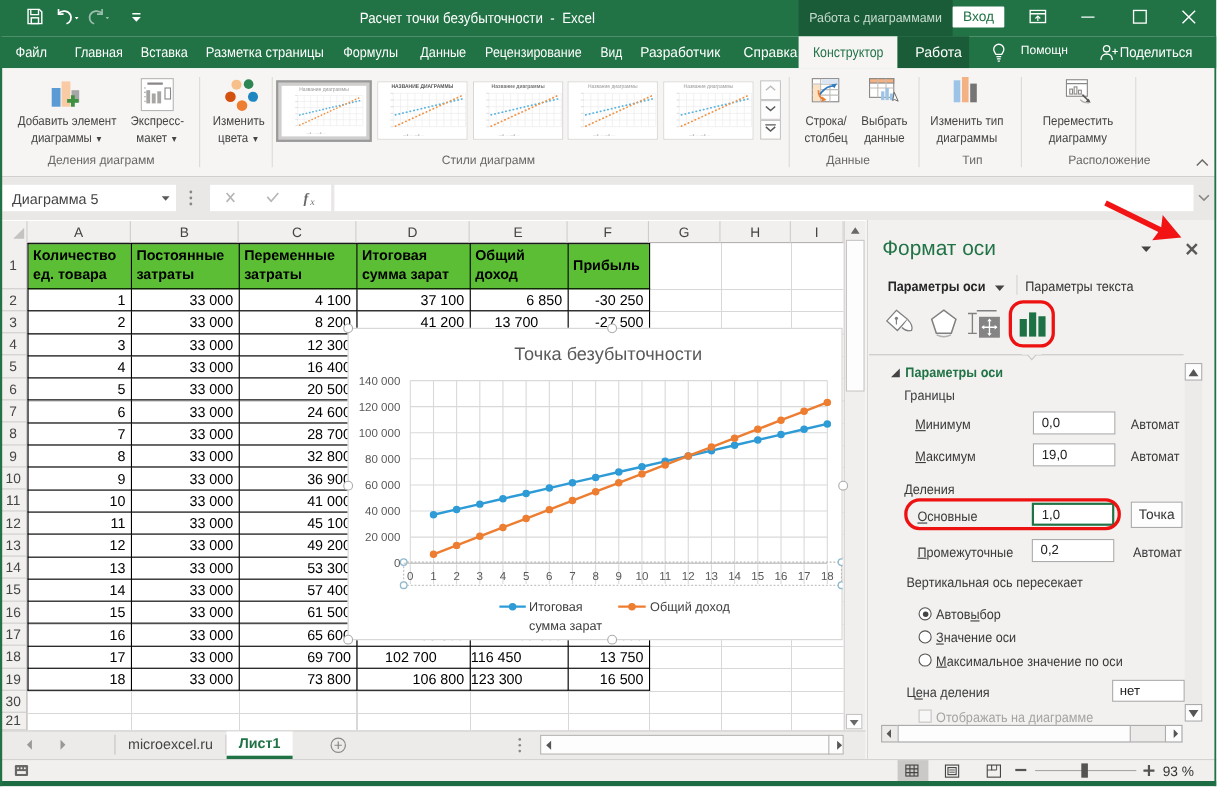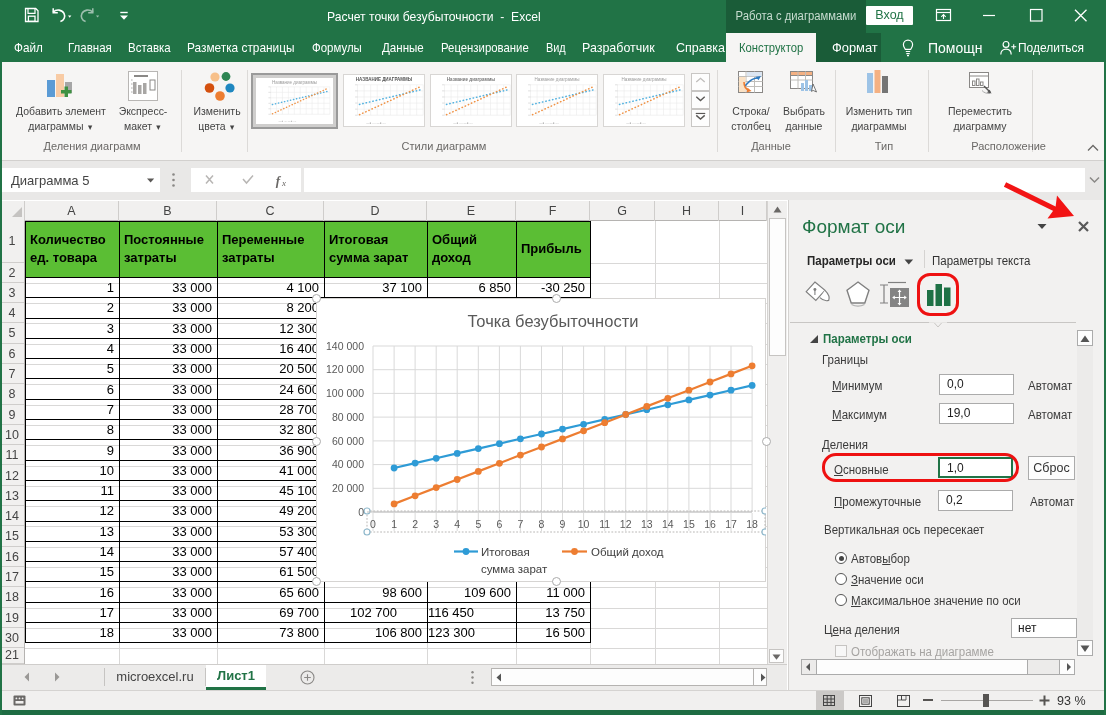--- a/index.html
+++ b/index.html
@@ -54,28 +54,28 @@
     <div class="ab w" style="left:67.6px;top:40px;font-size:13px;white-space:nowrap;transform:scaleX(0.885);transform-origin:0 50%">Главная</div>
     <div class="ab w" style="left:127.7px;top:40px;font-size:13px;white-space:nowrap;transform:scaleX(0.884);transform-origin:0 50%">Вставка</div>
     <div class="ab w" style="left:187px;top:40px;font-size:13px;white-space:nowrap;transform:scaleX(0.911);transform-origin:0 50%">Разметка страницы</div>
     <div class="ab w" style="left:311.5px;top:40px;font-size:13px;white-space:nowrap;transform:scaleX(0.88);transform-origin:0 50%">Формулы</div>
     <div class="ab w" style="left:382.3px;top:40px;font-size:13px;white-space:nowrap;transform:scaleX(0.89);transform-origin:0 50%">Данные</div>
     <div class="ab w" style="left:441.3px;top:40px;font-size:13px;white-space:nowrap;transform:scaleX(0.874);transform-origin:0 50%">Рецензирование</div>
     <div class="ab w" style="left:546.2px;top:40px;font-size:13px;white-space:nowrap;transform:scaleX(0.838);transform-origin:0 50%">Вид</div>
     <div class="ab w" style="left:582.2px;top:40px;font-size:13px;white-space:nowrap;transform:scaleX(0.959);transform-origin:0 50%">Разработчик</div>
     <div class="ab w" style="left:675.5px;top:40px;font-size:13px;white-space:nowrap;transform:scaleX(0.96);transform-origin:0 50%">Справка</div>
     <div class="ab" style="left:738.8px;top:40px;font-size:13px;color:#217346;white-space:nowrap;transform:scaleX(0.866);transform-origin:0 50%">Конструктор</div>
-    <div class="ab w" style="left:832.1px;top:40px;font-size:13px;white-space:nowrap;transform:scaleX(0.99);transform-origin:0 50%">Формат</div>
+    <div class="ab w" style="left:832.1px;top:40px;font-size:13px;white-space:nowrap;transform:scaleX(0.99);transform-origin:0 50%">Работа</div>
     <svg class="ab" style="left:898px;top:37px" width="20" height="22" viewBox="0 0 20 22">
 <g stroke="#fff" fill="none" stroke-width="1.2">
 <path d="M10 3.2 a4.6 4.6 0 0 1 4.6 4.6 c0 2.1-1.3 3.2-2 4.6 l-5.2 0 c-0.7-1.4-2-2.5-2-4.6 A4.6 4.6 0 0 1 10 3.2z"></path>
 <path d="M7.8 14.5h4.4M8.3 16.6h3.4M9 18.6h2"></path>
 </g>
     </svg>
-    <div class="ab w" style="left:928px;top:40px;font-size:14px">Помощн</div>
+    <div class="ab w" style="left:928px;top:40px;font-size:11px">Помощн</div>
     <svg class="ab" style="left:997px;top:38px" width="20" height="20" viewBox="0 0 20 20">
 <g stroke="#fff" fill="none" stroke-width="1.2">
 <circle cx="9" cy="6.4" r="2.9"></circle>
         <path d="M3.8 16.5 c0-3.4 2.4-5.4 5.2-5.4 2.9 0 5.2 2 5.2 5.4"></path>
 <path d="M14.2 8.8h5M16.7 6.3v5" stroke-width="1.1"></path>
 </g>
     </svg>
     <div class="ab w" style="left:1018px;top:40px;font-size:13px;transform:scaleX(0.92);transform-origin:0 50%">Поделиться</div>
     <div class="ab" style="left:0;top:62px;width:1106px;height:99px;background:#f6f5f4;border-bottom:1px solid #d2d0ce"></div>
     <div class="ab" style="left:181px;top:70px;width:1px;height:82px;background:#dcdad8"></div>
@@ -485,21 +485,21 @@
     <table class="ab" style="left:25px;top:221px;border-collapse:collapse;table-layout:fixed;font-size:13px;color:#000" cellspacing="0">
       <colgroup>
         <col style="width:94px">
         <col style="width:98px">
         <col style="width:107px">
         <col style="width:103px">
         <col style="width:89px">
         <col style="width:74px">
       </colgroup>
       <tbody>
-        <tr style="height:56px">
+        <tr style="height:41px">
           <td style="border:1px solid #000;background:#5bbe34;font-weight:bold;text-align:left;padding:0 3px 2px 4px;line-height:18px;vertical-align:middle">Количество<br>ед. товара</td>
           <td style="border:1px solid #000;background:#5bbe34;font-weight:bold;text-align:left;padding:0 3px 2px 4px;line-height:18px;vertical-align:middle">Постоянные<br>затраты</td>
           <td style="border:1px solid #000;background:#5bbe34;font-weight:bold;text-align:left;padding:0 3px 2px 4px;line-height:18px;vertical-align:middle">Переменные<br>затраты</td>
           <td style="border:1px solid #000;background:#5bbe34;font-weight:bold;text-align:left;padding:0 3px 2px 4px;line-height:18px;vertical-align:middle">Итоговая<br>сумма зарат</td>
           <td style="border:1px solid #000;background:#5bbe34;font-weight:bold;text-align:left;padding:0 3px 2px 4px;line-height:18px;vertical-align:middle">Общий<br>доход</td>
           <td style="border:1px solid #000;background:#5bbe34;font-weight:bold;text-align:left;padding:0 3px 2px 4px;line-height:18px;vertical-align:middle">Прибыль</td>
         </tr>
         <tr style="height:20.3px">
           <td style="border:1px solid #000;text-align:right;padding:0 5px 0 0;white-space:nowrap">1</td>
           <td style="border:1px solid #000;text-align:right;padding:0 5px 0 0;white-space:nowrap">33 000</td>
@@ -926,21 +926,21 @@
     <div class="ab" style="left:822px;top:353px;font-size:12.5px;color:#3b3b3b;white-space:nowrap;transform:scaleX(0.92);transform-origin:0 50%">Границы</div>
     <div class="ab" style="left:832px;top:379px;font-size:12.5px;color:#3b3b3b;white-space:nowrap;transform:scaleX(0.92);transform-origin:0 50%"><u>М</u>инимум</div>
     <div class="ab" style="left:939px;top:374px;width:75px;height:21px;background:#fff;border:1px solid #ababab;font-size:12px;color:#222;line-height:19px;padding-left:7px">0,0</div>
     <div class="ab" style="left:1028px;top:379px;font-size:12.5px;color:#3b3b3b;white-space:nowrap;transform:scaleX(0.92);transform-origin:0 50%">Автомат</div>
     <div class="ab" style="left:832px;top:408px;font-size:12.5px;color:#3b3b3b;white-space:nowrap;transform:scaleX(0.92);transform-origin:0 50%"><u>М</u>аксимум</div>
     <div class="ab" style="left:939px;top:403px;width:75px;height:21px;background:#fff;border:1px solid #ababab;font-size:12px;color:#222;line-height:19px;padding-left:7px">19,0</div>
     <div class="ab" style="left:1028px;top:408px;font-size:12.5px;color:#3b3b3b;white-space:nowrap;transform:scaleX(0.92);transform-origin:0 50%">Автомат</div>
     <div class="ab" style="left:822px;top:438px;font-size:12.5px;color:#3b3b3b;white-space:nowrap;transform:scaleX(0.92);transform-origin:0 50%">Деления</div>
     <div class="ab" style="left:834px;top:463px;font-size:12.5px;color:#3b3b3b;white-space:nowrap;transform:scaleX(0.92);transform-origin:0 50%"><u>О</u>сновные</div>
     <div class="ab" style="left:938px;top:457px;width:75px;height:21px;background:#fff;border:2px solid #217346;font-size:12px;color:#222;line-height:19px;padding-left:7px">1,0</div>
-    <div class="ab" style="left:1028px;top:456px;width:47px;height:24px;background:#fdfdfd;border:1px solid #ababab;font-size:12.5px;color:#333;text-align:center;line-height:22px">Сброс</div>
+    <div class="ab" style="left:1028px;top:456px;width:47px;height:24px;background:#fdfdfd;border:1px solid #ababab;font-size:12.5px;color:#333;text-align:center;line-height:22px">Точка</div>
     <div class="ab" style="left:834px;top:495px;font-size:12.5px;color:#3b3b3b;white-space:nowrap;transform:scaleX(0.92);transform-origin:0 50%"><u>П</u>ромежуточные</div>
     <div class="ab" style="left:938px;top:490px;width:75px;height:21px;background:#fff;border:1px solid #ababab;font-size:12px;color:#222;line-height:19px;padding-left:7px">0,2</div>
     <div class="ab" style="left:1030px;top:495px;font-size:12.5px;color:#3b3b3b;white-space:nowrap;transform:scaleX(0.92);transform-origin:0 50%">Автомат</div>
     <div class="ab" style="left:824px;top:523px;font-size:12.5px;color:#3b3b3b;white-space:nowrap;transform:scaleX(0.92);transform-origin:0 50%">Вертикальная ось пересекает</div>
     <div class="ab" style="left:835px;top:552.0px;width:12px;height:12px;border-radius:50%;border:1px solid #555;background:#fff"></div>
     <div class="ab" style="left:838.5px;top:555.5px;width:5px;height:5px;border-radius:50%;background:#444"></div>
     <div class="ab" style="left:851px;top:551.5px;font-size:12.5px;color:#3b3b3b;white-space:nowrap;transform:scaleX(0.92);transform-origin:0 50%">Автов<u>ы</u>бор</div>
     <div class="ab" style="left:835px;top:573.0px;width:12px;height:12px;border-radius:50%;border:1px solid #555;background:#fff"></div>
     <div class="ab" style="left:851px;top:572.5px;font-size:12.5px;color:#3b3b3b;white-space:nowrap;transform:scaleX(0.92);transform-origin:0 50%"><u>З</u>начение оси</div>
     <div class="ab" style="left:835px;top:594.0px;width:12px;height:12px;border-radius:50%;border:1px solid #555;background:#fff"></div>

